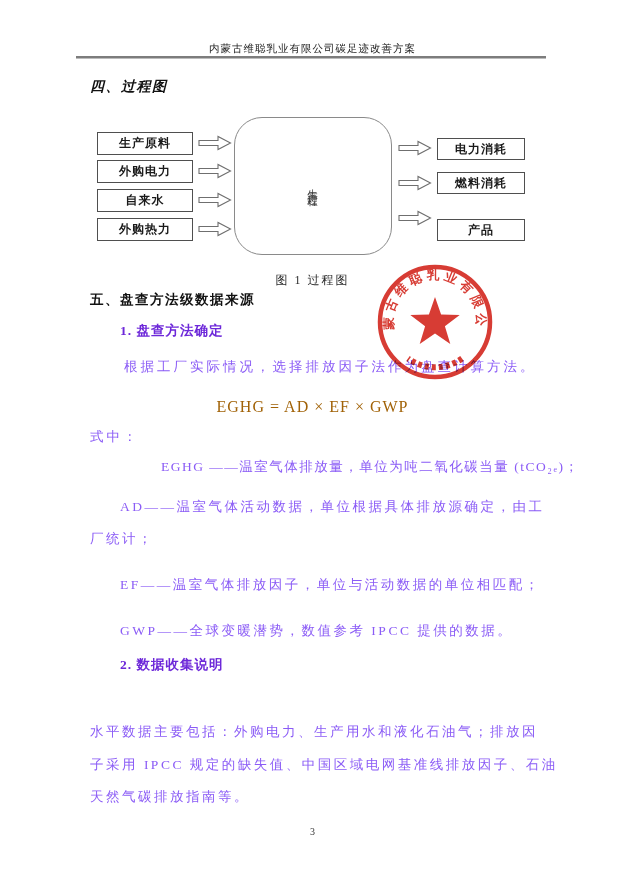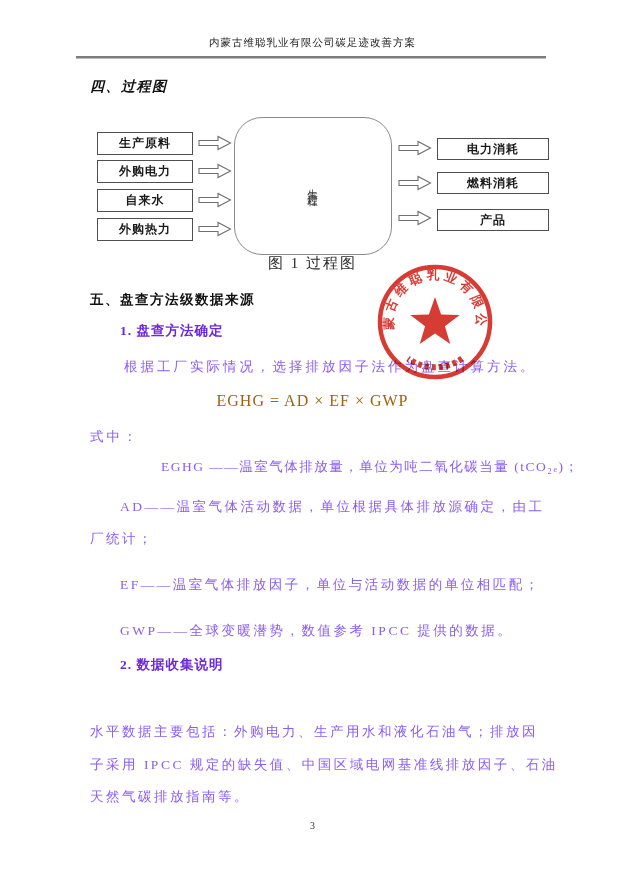--- a/index.html
+++ b/index.html
@@ -6,52 +6,52 @@
   .page{
     position:relative;
     width:625px;height:877px;
     margin:0 auto;
     background:#ffffff;
     font-family:"Liberation Serif","DejaVu Serif",serif;
     color:#1f1f1f;
     overflow:hidden;
   }
   .abs{position:absolute;}
-  .center-line{left:0;width:625px;text-align:center;}
+  .center-line{left:0;width:625px;text-align:center;margin-top:6px;}
   .header-title{top:36px;font-size:10.5px;letter-spacing:1px;color:#222;}
   .header-rule{left:76px;top:56px;width:470px;height:2px;background:#7d7d7d;border-bottom:1px solid #bcbcbc;}
   .h-sec{font-weight:bold;font-size:14px;letter-spacing:1.5px;color:#111;
          font-family:"Liberation Sans","DejaVu Sans",sans-serif;}
   .h4{left:90px;top:78px;font-style:italic;}
   .h5{left:90px;top:291px;font-size:13.5px;}
   .h-sub{font-weight:bold;font-size:13.5px;letter-spacing:1px;color:#6d28d9;
          font-family:Liberation Serif, serif;}
   .flow-box{
     border:1.3px solid #4f4f4f;
     background:#fff;
     display:flex;align-items:center;justify-content:center;
     font-family:"Liberation Sans","DejaVu Sans",sans-serif;
     font-weight:bold;font-size:12px;letter-spacing:1px;color:#1a1a1a;
     box-sizing:border-box;
   }
   .in-box{left:97px;width:96px;height:23px;}
-  .out-box{left:437px;width:112px;height:22px;text-align:center;}
+  .out-box{left:437px;width:88px;height:22px;text-align:center;}
   .process-box{
     left:234px;top:117px;width:158px;height:138px;
     border:1.2px solid #8a8a8a;border-radius:28px;background:#fff;
     display:flex;align-items:center;justify-content:center;
     box-sizing:border-box;
   }
   .process-label{
     writing-mode:vertical-rl;text-orientation:upright;
     font-size:10.5px;letter-spacing:3px;color:#3c3c3c;
     font-family:"Liberation Sans","DejaVu Sans",sans-serif;
   }
   .arrow{width:34px;height:16px;}
-  .caption{top:254px;font-size:15px;letter-spacing:2px;color:#2a2a2a;}
+  .caption{top:266px;font-size:12px;letter-spacing:2px;color:#2a2a2a;}
   .body-line{font-size:13.5px;color:#8b5cf6;white-space:nowrap;}
   .ls3{letter-spacing:3px;}
   .ls25{letter-spacing:2.5px;}
   .ls15{letter-spacing:1.5px;margin-left:41px;}
   .formula{top:392px;font-size:16px;letter-spacing:1px;color:#a16207;font-family:"Liberation Serif","DejaVu Serif",serif;}
   .pagenum{top:820px;font-size:10px;color:#333;}
   .seal{left:364px;top:250px;width:142px;height:142px;opacity:.9;mix-blend-mode:multiply;pointer-events:none;}
   .seal-ring-text{font-size:12.5px;font-weight:bold;letter-spacing:4px;
     font-family:"Liberation Sans","DejaVu Sans",sans-serif;}
 </style>
@@ -94,21 +94,21 @@
     </svg>
     <svg class="abs arrow" style="left:398px;top:175px" viewBox="0 0 34 16">
       <polygon points="1,5.5 20,5.5 20,1.5 32.5,8 20,14.5 20,10.5 1,10.5" fill="#ffffff" stroke="#6f6f6f" stroke-width="1.1"></polygon>
     </svg>
     <svg class="abs arrow" style="left:398px;top:210px" viewBox="0 0 34 16">
       <polygon points="1,5.5 20,5.5 20,1.5 32.5,8 20,14.5 20,10.5 1,10.5" fill="#ffffff" stroke="#6f6f6f" stroke-width="1.1"></polygon>
     </svg>
 
     <div class="abs flow-box out-box" style="top:138px">电力消耗</div>
     <div class="abs flow-box out-box" style="top:172px">燃料消耗</div>
-    <div class="abs flow-box out-box" style="top:209px">产品</div>
+    <div class="abs flow-box out-box" style="top:219px">产品</div>
   </div>
 
   <div class="abs center-line caption">图 1 过程图</div>
 
   <div class="abs h-sec h5">五、盘查方法级数据来源</div>
 
   <div class="abs h-sub" style="left:120px;top:322px">1. 盘查方法确定</div>
 
   <div class="abs body-line ls3" style="left:124px;top:358px">根据工厂实际情况，选择排放因子法作为盘查计算方法。</div>
 

